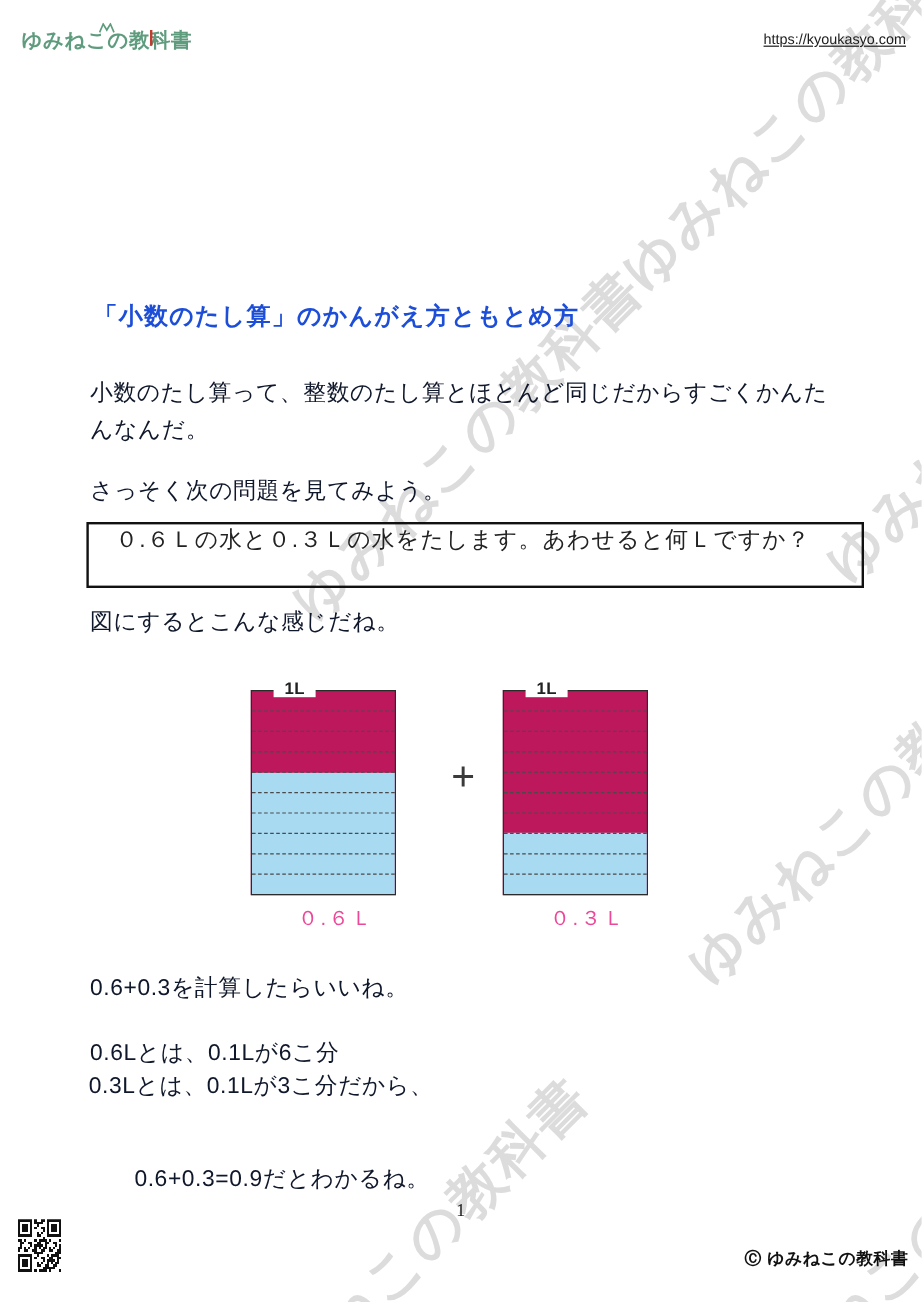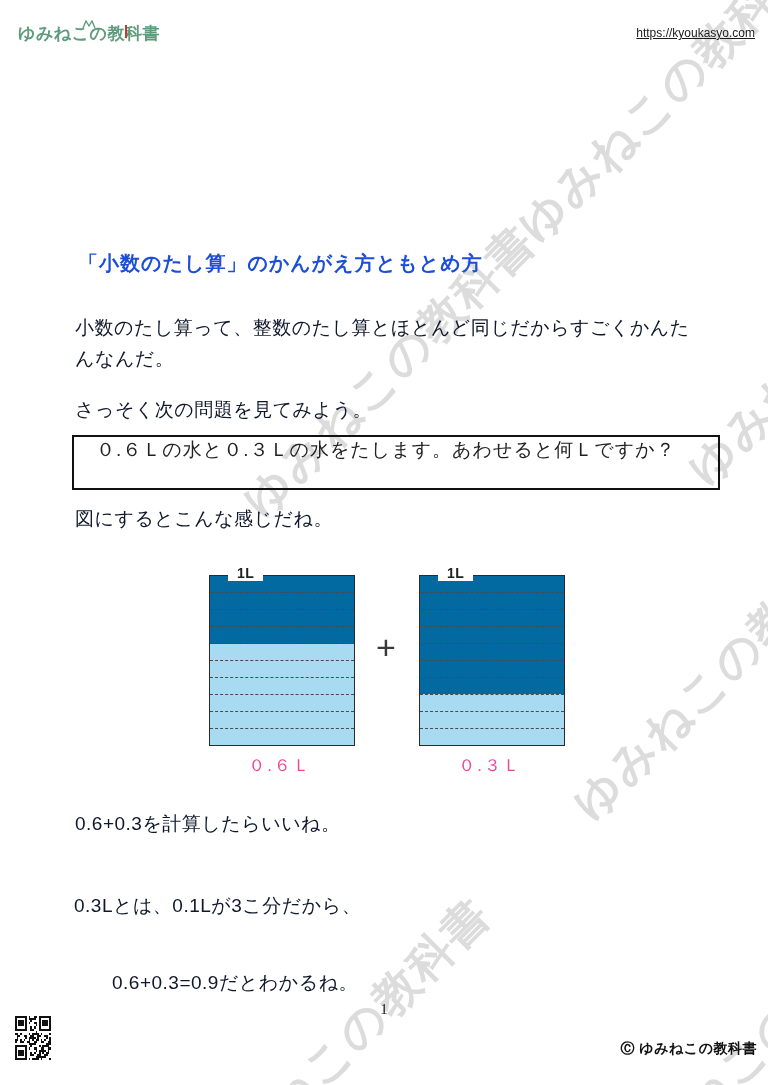--- a/index.html
+++ b/index.html
@@ -48,21 +48,21 @@
 
   .problem-box{
     left:72px;top:435px;width:622px;height:51px;
     border:2.5px solid #111;background:transparent;
     display:flex;padding-left:22px;box-sizing:content-box;
   }
   .problem-box span{font-size:19px;letter-spacing:1px;color:#222;}
 
   
   .measure{
-    width:146px;height:171px;border:1.6px solid #2b2b2b;background:#0369a1;
+    width:121px;height:171px;border:1.6px solid #2b2b2b;background:#be185d;
     box-sizing:border-box;
   }
   .measure-left{left:209px;top:575px;}
   .measure-right{left:419px;top:575px;}
   .cap-label{
     position:absolute;left:18px;top:-11px;background:#fff;padding:0 9px;
     font-size:14px;font-weight:bold;color:#222;letter-spacing:.5px;
   }
   .bar-fill{position:absolute;left:0;bottom:0;width:100%;z-index:0;}
   .bar-rows{position:absolute;inset:0;z-index:1;display:flex;flex-direction:column;}
@@ -147,20 +147,21 @@
         <div class="bar-row"></div>
         <div class="bar-row"></div>
         <div class="bar-row"></div>
         <div class="bar-row"></div>
       </div>
     </div>
   <div class="abs amount-label amount-left">０.６Ｌ</div>
   <div class="abs amount-label amount-right">０.３Ｌ</div>
 
   <div class="abs para p-calc">0.6+0.3を計算したらいいね。</div>
+  <div class="abs para p-ex1">0.6Lとは、0.1Lが6こ分</div>
   <div class="abs para p-ex2">0.3Lとは、0.1Lが3こ分だから、</div>
   <div class="abs para p-co2">0.6+0.3=0.9だとわかるね。</div>
 
   <div class="abs page-number">1</div>
   <div class="abs qr">
     <svg viewBox="0 0 21 21" width="36" height="44" preserveAspectRatio="none" shape-rendering="crispEdges" fill="#111">
         <rect x="8" y="0" width="1" height="1"></rect>
         <rect x="11" y="0" width="1" height="1"></rect>
         <rect x="12" y="0" width="1" height="1"></rect>
         <rect x="8" y="1" width="1" height="1"></rect>

